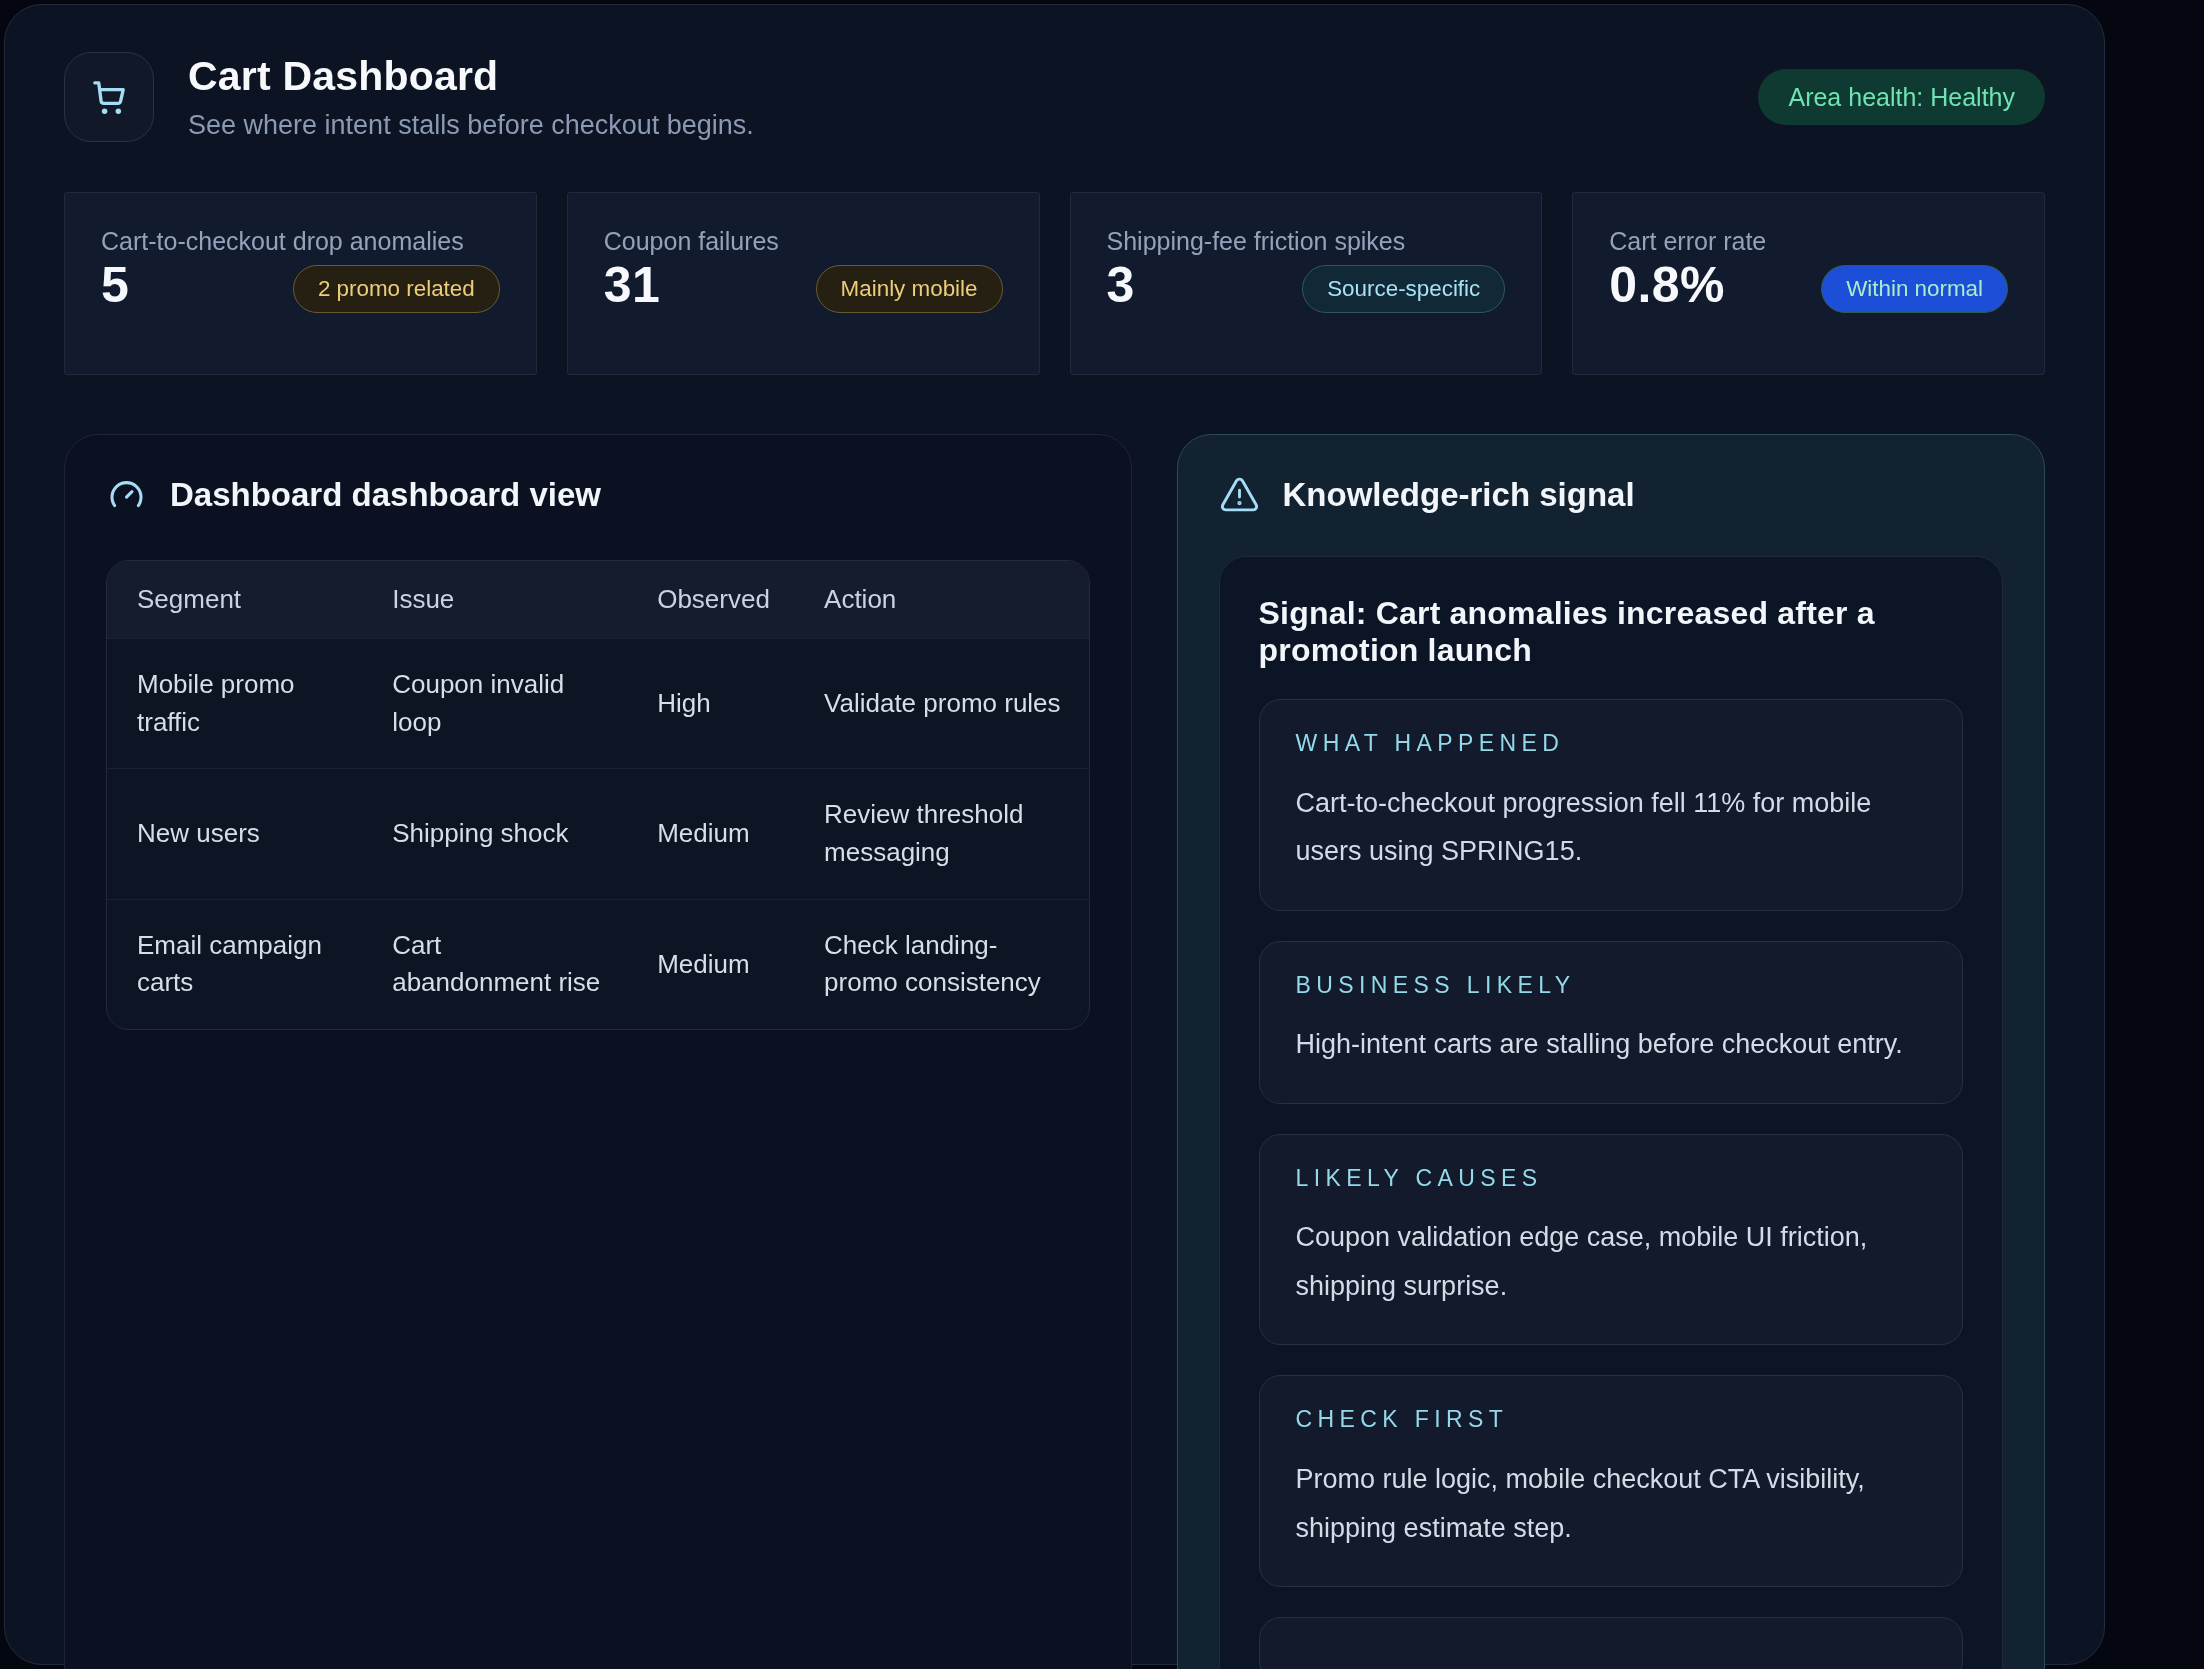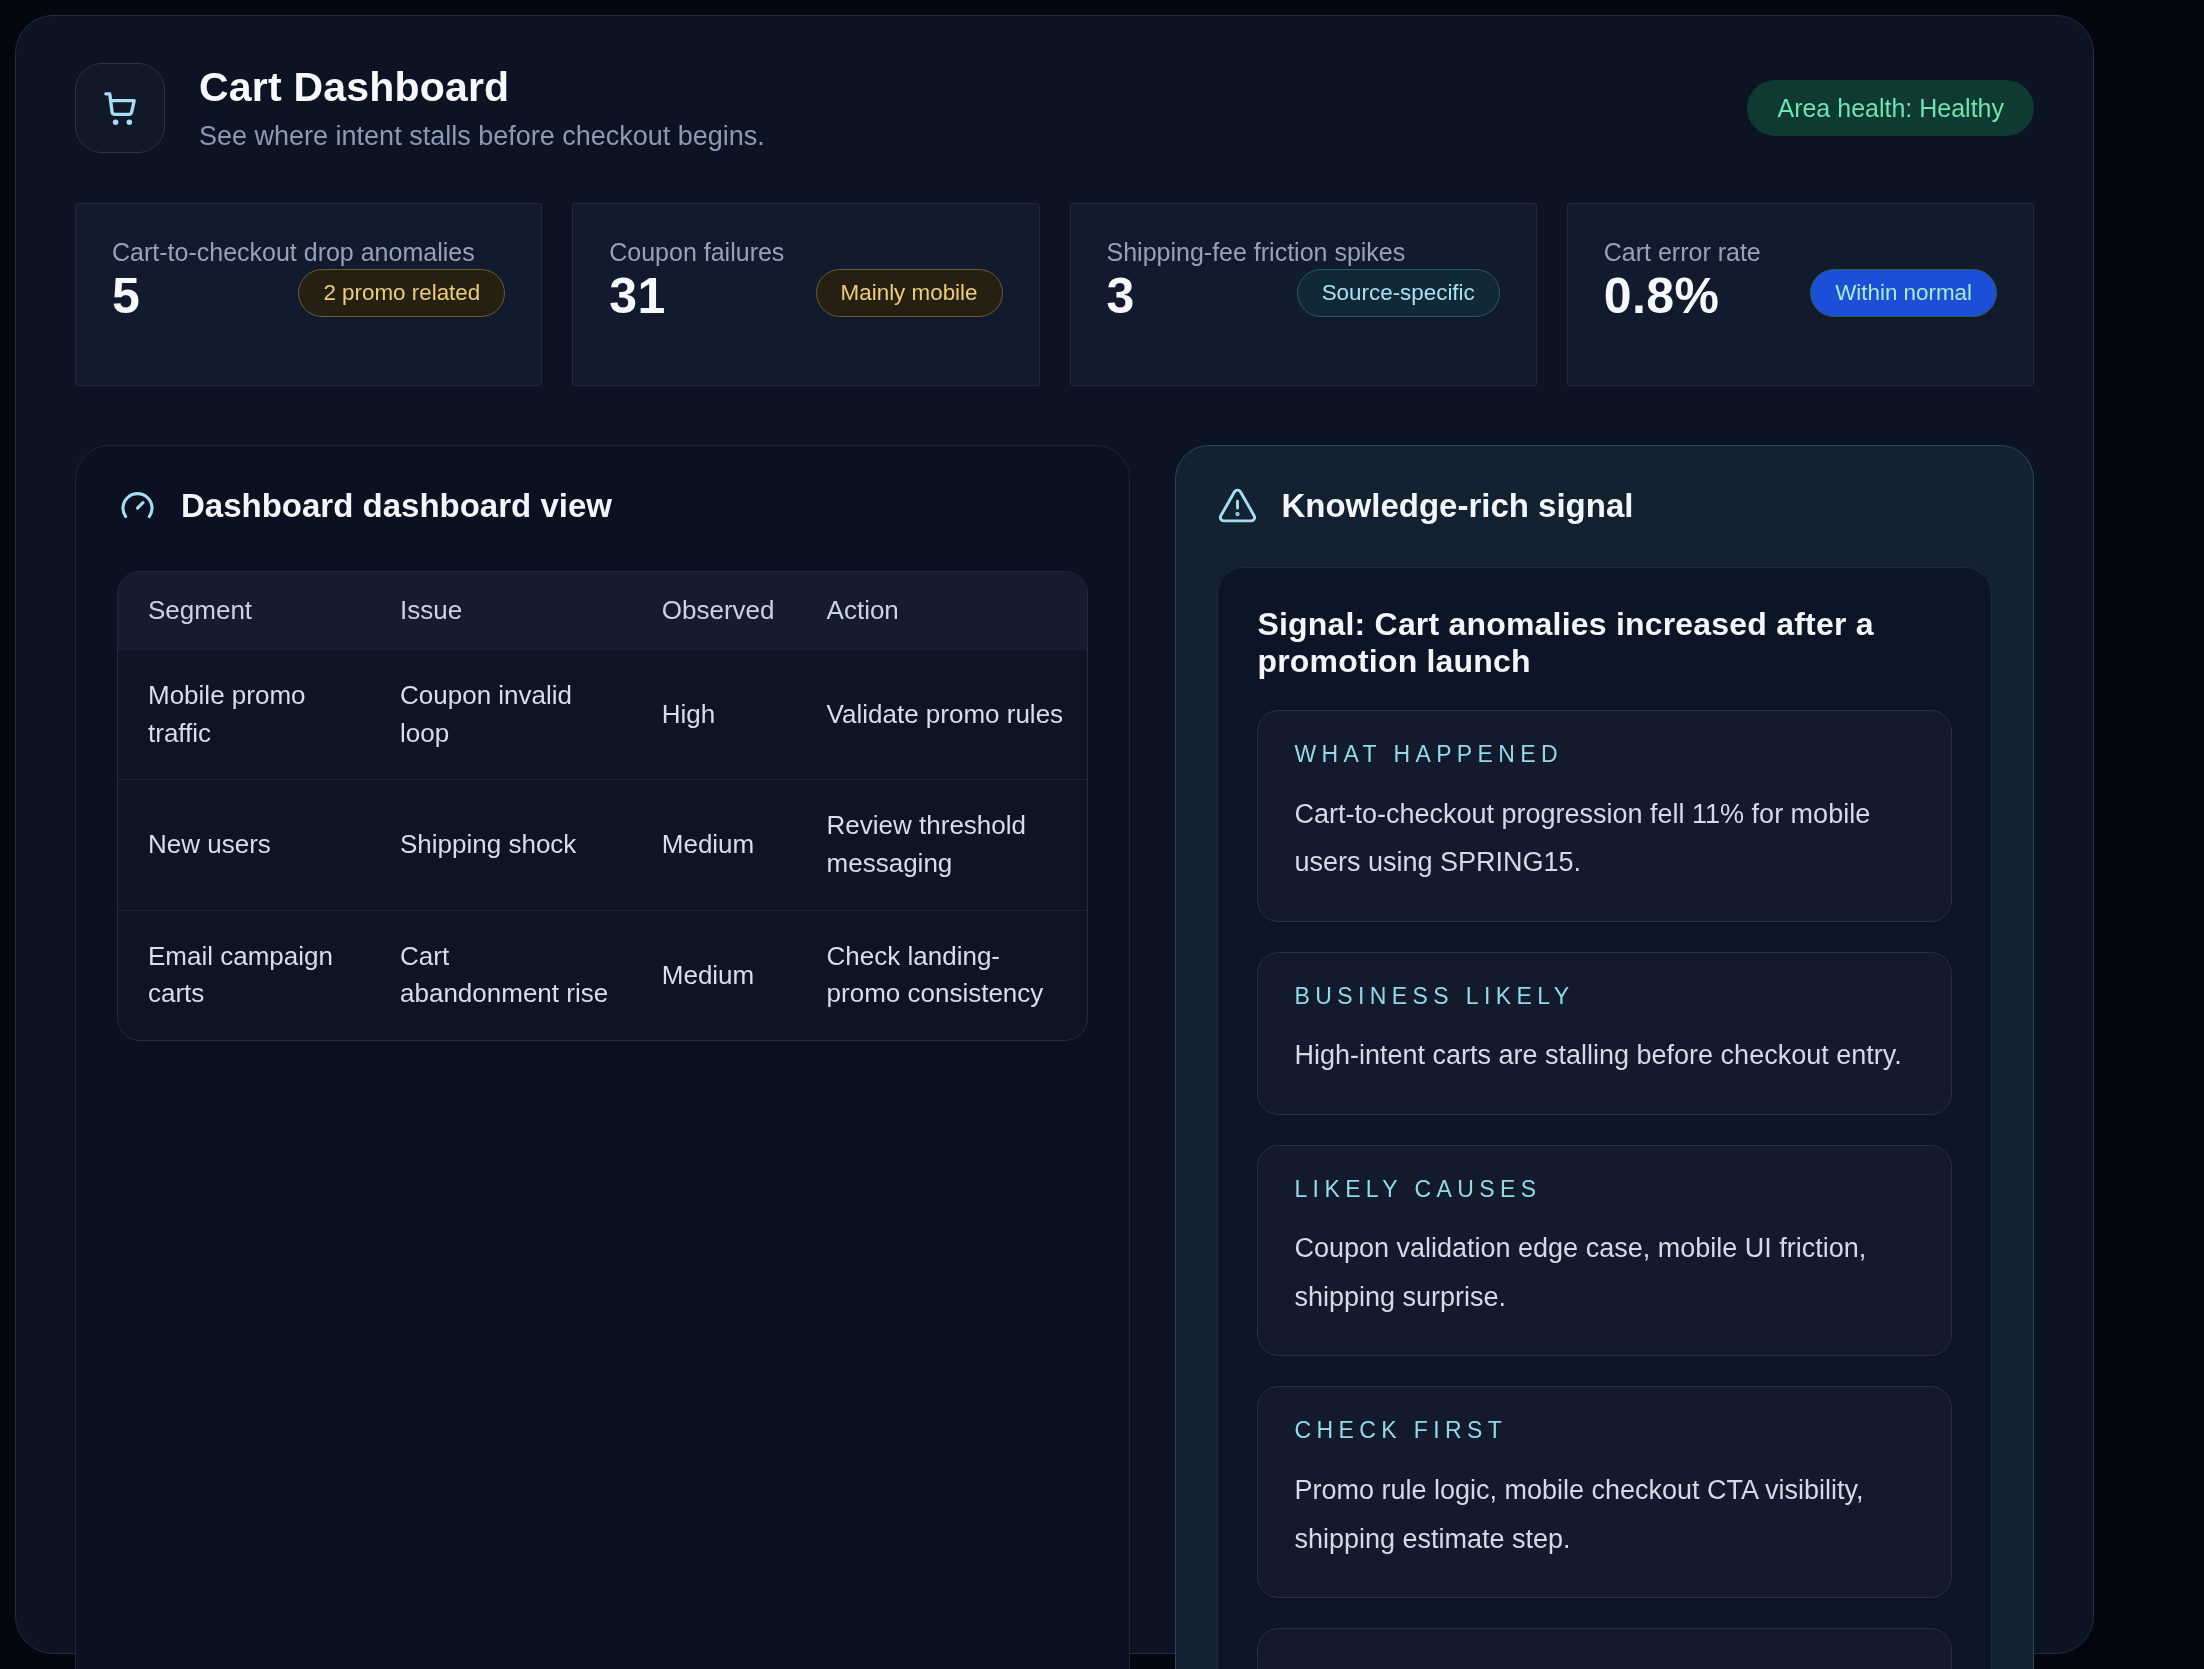--- a/index.html
+++ b/index.html
@@ -3,21 +3,21 @@
 <meta charset="utf-8">
 <style>
   * { margin: 0; padding: 0; box-sizing: border-box; }
   html, body { width: 2205px; height: 1669px; }
   body {
     background: #04070f;
     font-family: "Liberation Sans", "DejaVu Sans", sans-serif;
     color: #eef2f8;
     overflow: hidden;
   }
-  .page { width: 2109px; height: 1669px; padding: 15px; }
+  .page { width: 2109px; height: 1669px; padding: 4px; }
   .container {
     width: 100%; height: 100%;
     background: #0c1322;
     border: 1.8px solid #232c3e;
     border-radius: 38px;
     padding: 47px 59px 50px 59px;
     display: flex; flex-direction: column;
   }
 
   
@@ -44,21 +44,21 @@
   .stat-card {
     background: #121a2d; border: 1.8px solid #212a3c; border-radius: 3px;
     padding: 34px 36px; height: 183px;
     display: flex; flex-direction: column; justify-content: flex-start;
   }
   .stat-label { font-size: 25px; color: #94a3bb; }
   .stat-bottom { display: flex; align-items: flex-end; justify-content: space-between; }
   .stat-value { font-size: 50px; font-weight: 700; color: #f6f8fc; letter-spacing: 0.4px; }
   .badge {
     font-size: 22.4px; padding: 9.9px 24px; border-radius: 895px; border: 1.8px solid transparent;
-    white-space: nowrap; margin-bottom: 8px;
+    white-space: nowrap; margin-bottom: 1px;
   }
   .badge--amber { color: #eccd79; background: #262013; border-color: #695a31; }
   .badge--cyan  { color: #a9e2f4; background: #112836; border-color: #2e5669; }
   .badge--green { color: #a9ecc9; background: #1d4ed8; border-color: #2c5f48; }
 
   
   .panels { display: grid; grid-template-columns: 1244fr 1012fr; gap: 45px; margin-top: 59px; flex: 1; min-height: 0; }
   .panel { border-radius: 34px; padding: 39px 41px; }
   .panel--table { background: #0b1120; border: 1.8px solid #1d2636; }
   .panel--signal { background: #132230; border: 1.8px solid #2c4859; }

